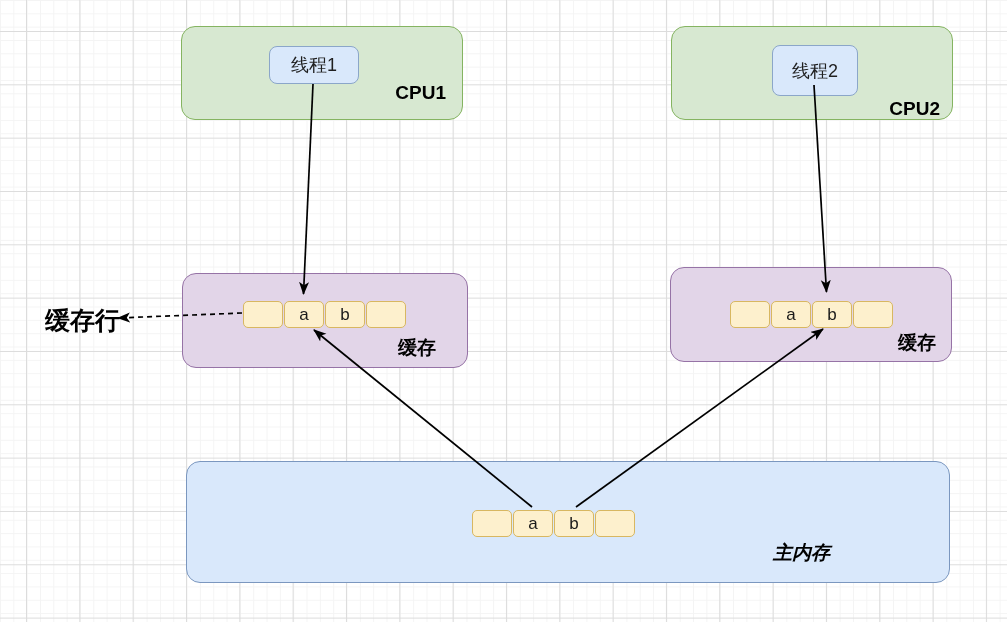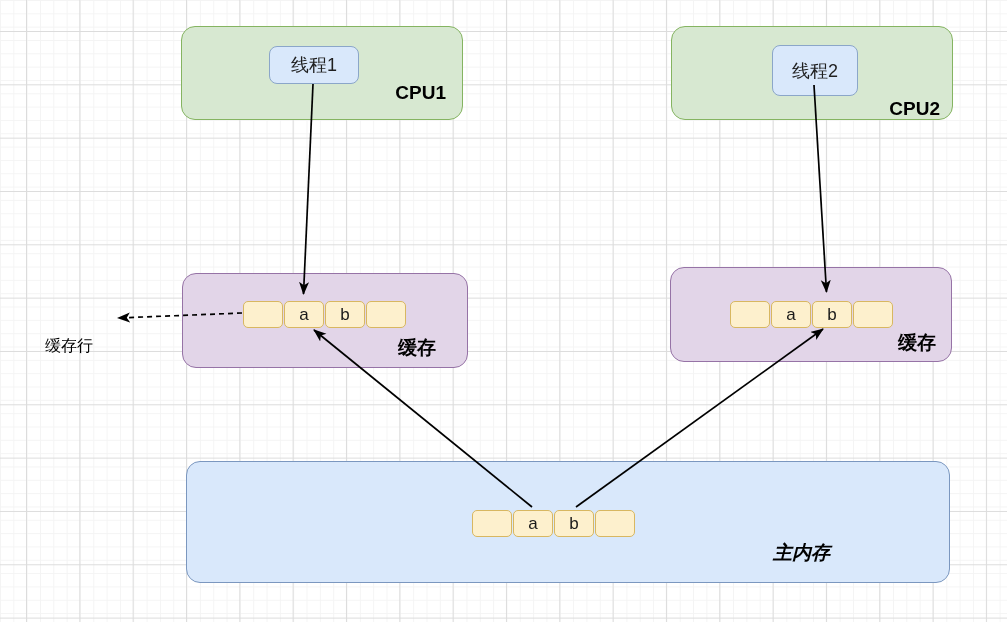--- a/index.html
+++ b/index.html
@@ -40,22 +40,22 @@
   .cell-row{position:absolute;display:flex;gap:1px;}
   .cell{
     box-sizing:border-box;width:40px;height:27px;
     background:#fdf0cd;border:1px solid #d8b761;border-radius:5px;
     display:flex;align-items:center;justify-content:center;
     font-size:17px;color:#1a1a1a;line-height:1;
   }
 
   .floating-label{
     position:absolute;
-    font-weight:400;font-size:16px;color:#000;
-    white-space:nowrap;line-height:1;margin-top:30px;
+    font-weight:700;font-size:25px;color:#000;
+    white-space:nowrap;line-height:1;
   }
 
   .arrows{position:absolute;left:0;top:0;z-index:5;pointer-events:none;}
 </style>
 </head>
 <body>
 
 <div class="canvas">
 
   <div class="box cpu-box" style="left:181px;top:26px;width:282px;height:94px;">

